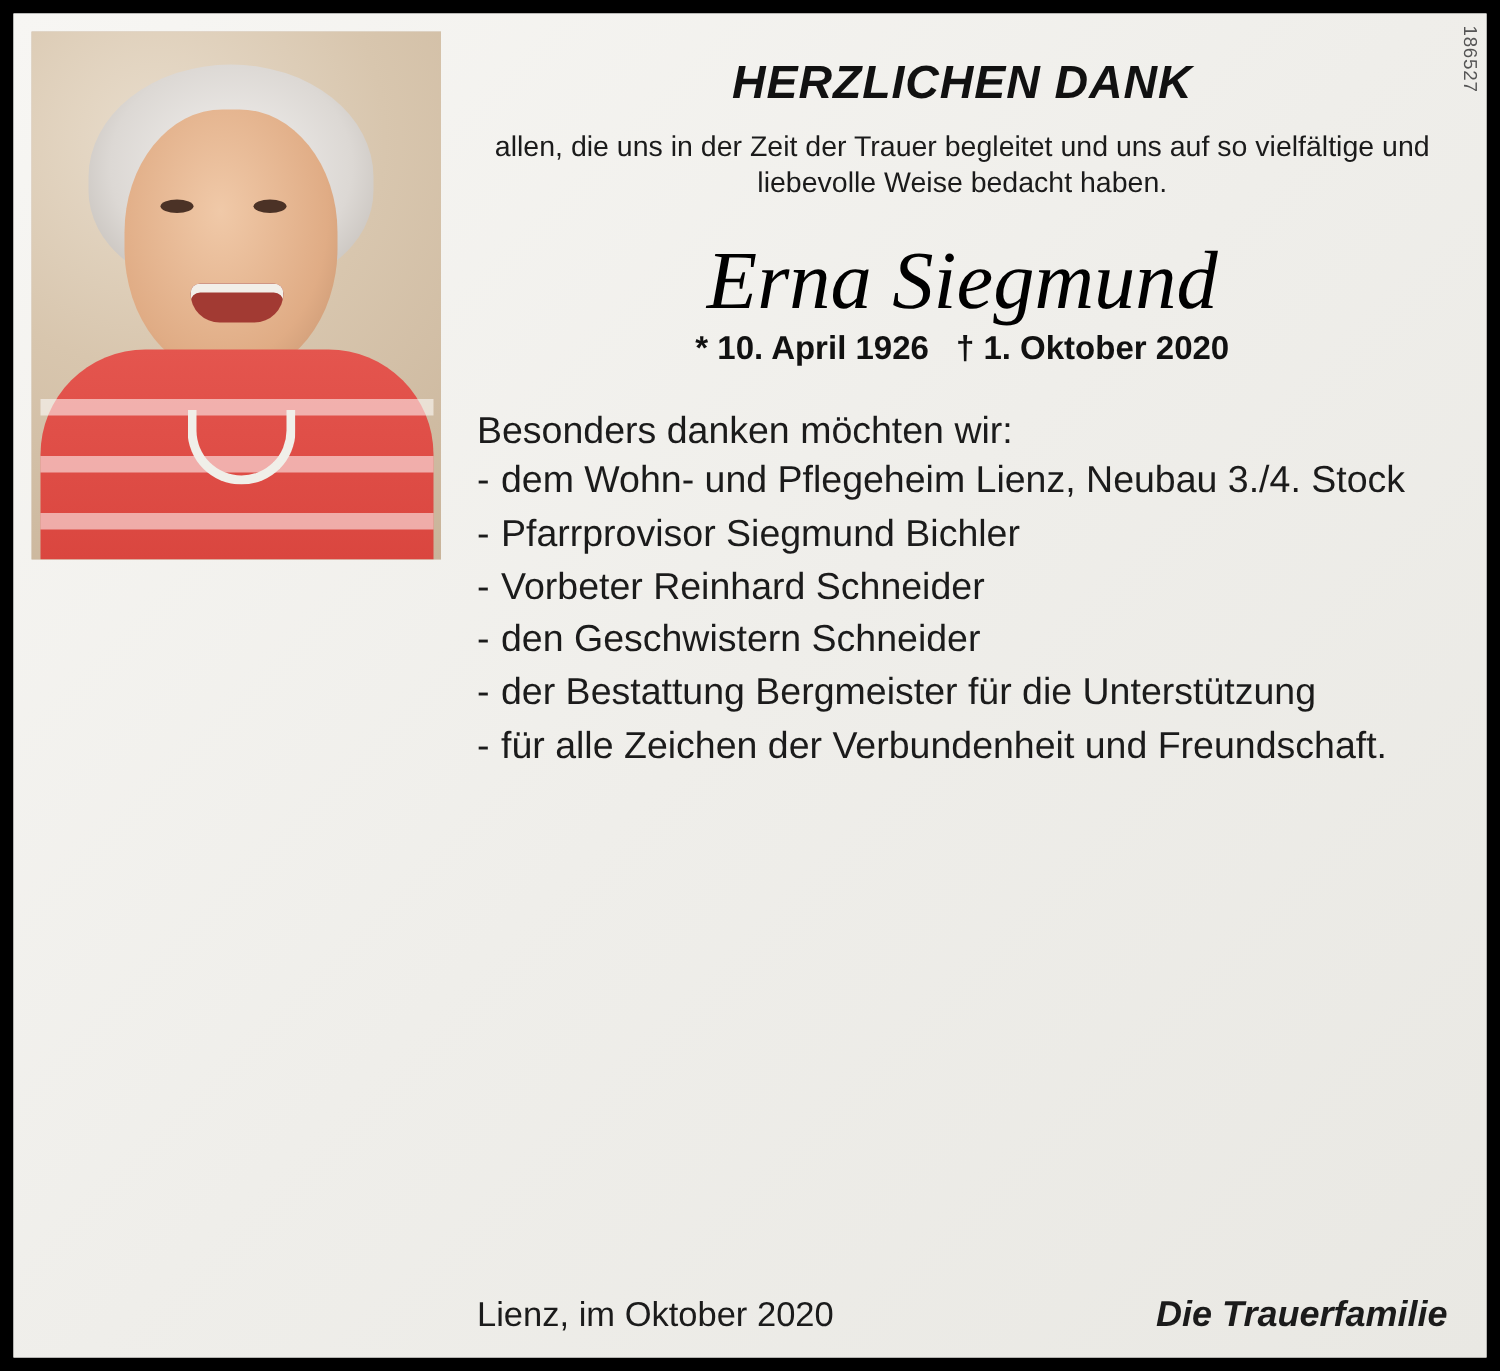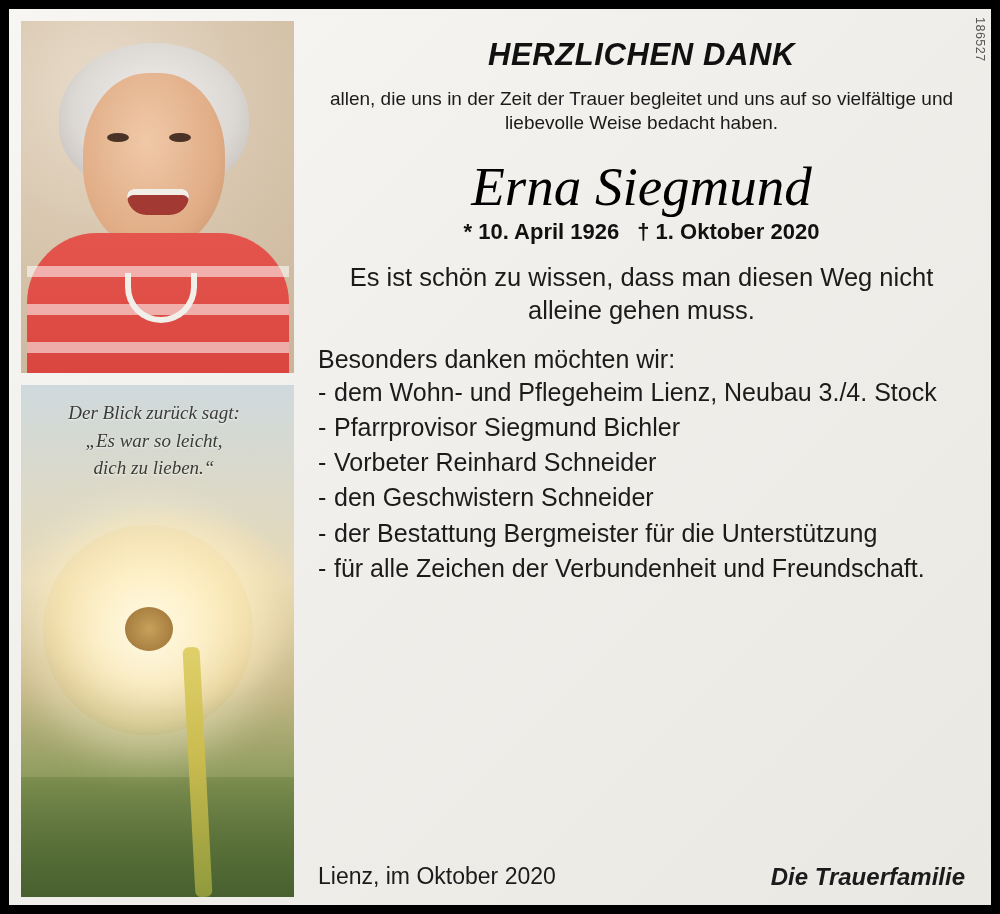--- a/index.html
+++ b/index.html
@@ -208,21 +208,21 @@
     line-height: 1.05;
     color: #000;
     margin: 10px 0 4px 0;
   }
 
   .dates {
     text-align: center;
     font-size: 22px;
     font-weight: bold;
     color: #111;
-    margin: 0 0 16px 0;
+    margin: 0 0 28px 0;
   }
   .dates .sep { display: inline-block; width: 18px; }
 
   .verse {
     text-align: center;
     font-size: 25.5px;
     line-height: 1.28;
     color: #1b1b1b;
     margin: 0 0 18px 0;
   }
@@ -298,48 +298,37 @@
         <div class="p-mouth"></div>
         <div class="p-neck"></div>
         <div class="p-shirt">
           <div class="p-stripe s1"></div>
           <div class="p-stripe s2"></div>
           <div class="p-stripe s3"></div>
         </div>
         <div class="p-collar"></div>
       </div>
 
-      <div class="flower">
-        <div class="f-sky-glow"></div>
-        <div class="f-ground"></div>
-        <div class="f-puff"></div>
-        <div class="f-core"></div>
-        <div class="f-stem"></div>
-        <div class="f-quote" style="white-space: pre-line;">Der Blick zurück sagt:
-„Es war so leicht,
-dich zu lieben.“</div>
-      </div>
 
     </div>
 
     <div class="right-col">
 
       <div class="ref-number">186527</div>
 
       <div class="thanks-title">HERZLICHEN DANK</div>
 
       <div class="intro">allen, die uns in der Zeit der Trauer begleitet und uns auf so vielfältige und liebevolle Weise bedacht haben.</div>
 
       <div class="deceased-name">Erna Siegmund</div>
 
       <div class="dates">
         <span>* 10. April 1926</span><span class="sep"></span><span>† 1. Oktober 2020</span>
       </div>
 
-      <div class="verse">Es ist schön zu wissen, dass man diesen Weg nicht alleine gehen muss.</div>
 
       <div class="thanks-lead">Besonders danken möchten wir:</div>
 
       <ul class="thanks-list">
         <li>
           <span class="dash">-</span>
           <span class="txt">dem Wohn- und Pflegeheim Lienz, Neubau 3./4. Stock</span>
         </li>
         <li>
           <span class="dash">-</span>

